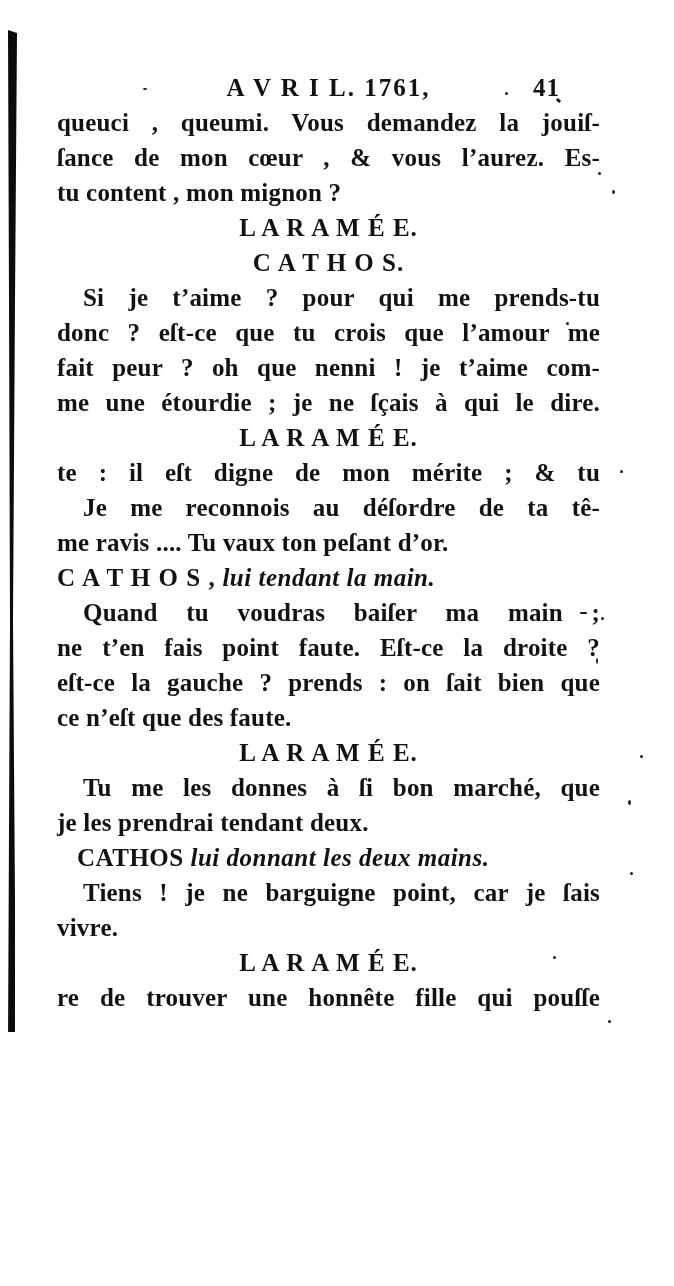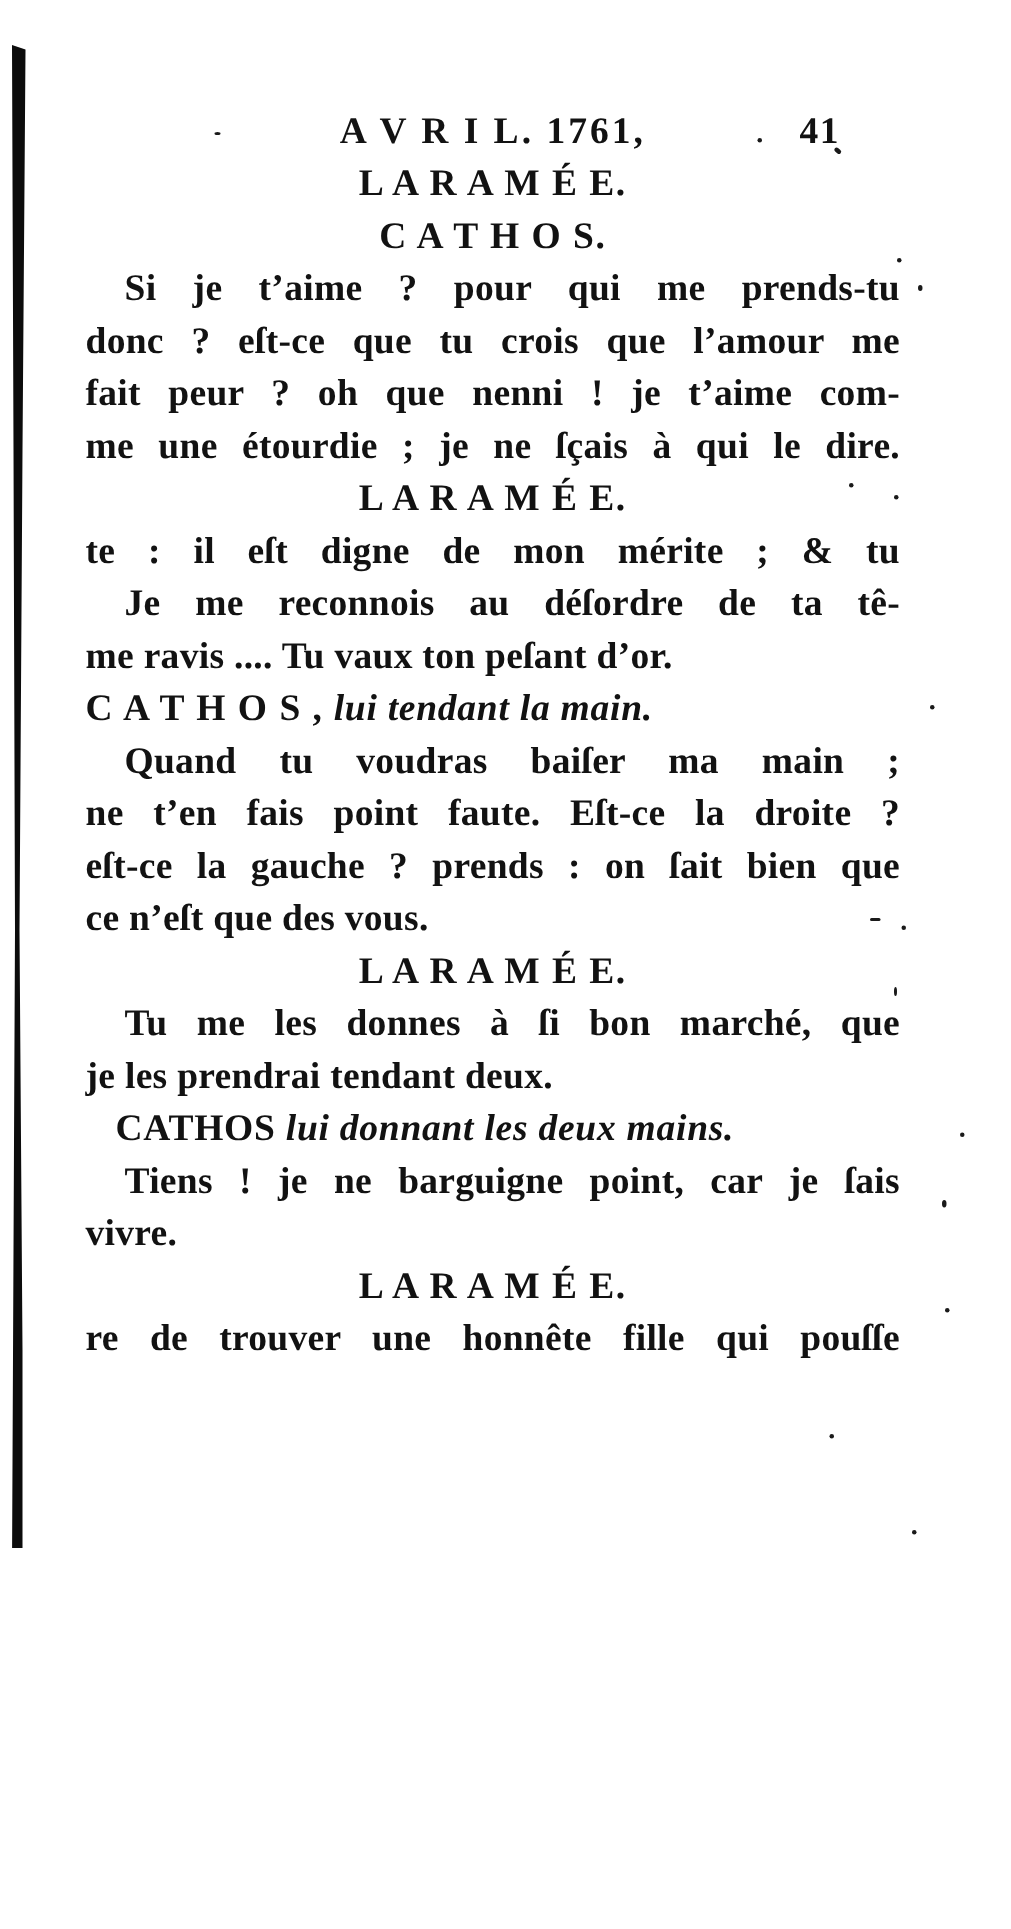--- a/index.html
+++ b/index.html
@@ -76,40 +76,45 @@
     <path d="M8,30 L17,33 L15,300 L13,620 L15,900 L15,1044 L8,1046 L10,620 L9,300 Z" fill="#0c0c0c"></path>
     <path d="M17,1086 Q27,1090 25,1130 L28,1160 Q24,1200 24,1232 L16,1230 Q19,1160 17,1130 Z" fill="#0c0c0c"></path>
   </svg>
 
   <div class="column">
     <div class="header">
       <span>A V R I L. 1761,</span>
       <span class="page-number">41</span>
     </div>
     <div id="blocks">
+        <div class="para">
+          <div class="line just">queuci , queumi. Vous demandez la jouiſ-</div>
+          <div class="line just">ſance de mon cœur , &amp; vous l’aurez. Es-</div>
+          <div class="line">tu content , mon mignon ?</div>
+        </div>
         <div class="speaker">L A   R A M É E.</div>
         <div class="speaker">C A T H O S.</div>
         <div class="para">
           <div class="line just ind">Si je t’aime ? pour qui me prends-tu</div>
           <div class="line just">donc ? eſt-ce que tu crois que l’amour me</div>
           <div class="line just">fait peur ? oh que nenni ! je t’aime com-</div>
           <div class="line just">me une étourdie ; je ne ſçais à qui le dire.</div>
         </div>
         <div class="speaker">L A   R A M É E.</div>
         <div class="para">
           <div class="line just">te : il eſt digne de mon mérite ; &amp; tu</div>
           <div class="line just ind">Je me reconnois au déſordre de ta tê-</div>
           <div class="line">me ravis .... Tu vaux ton peſant d’or.</div>
         </div>
         <div class="speaker-stage"><span class="caps">C A T H O S ,</span><span class="stage"> lui tendant la main.</span></div>
         <div class="para gap-before">
           <div class="line just ind">Quand tu voudras baiſer ma main ;</div>
           <div class="line just">ne t’en fais point faute. Eſt-ce la droite ?</div>
           <div class="line just">eſt-ce la gauche ? prends : on ſait bien que</div>
-          <div class="line">ce n’eſt que des vous.</div>
+          <div class="line">ce n’eſt que des faute.</div>
         </div>
         <div class="speaker">L A   R A M É E.</div>
         <div class="para">
           <div class="line just ind">Tu me les donnes à ſi bon marché, que</div>
           <div class="line">je les prendrai tendant deux.</div>
         </div>
         <div class="speaker-stage v2"><span class="caps">CATHOS</span><span class="stage"> lui donnant les deux mains.</span></div>
         <div class="para">
           <div class="line just ind">Tiens ! je ne barguigne point, car je ſais</div>
           <div class="line">vivre.</div>

